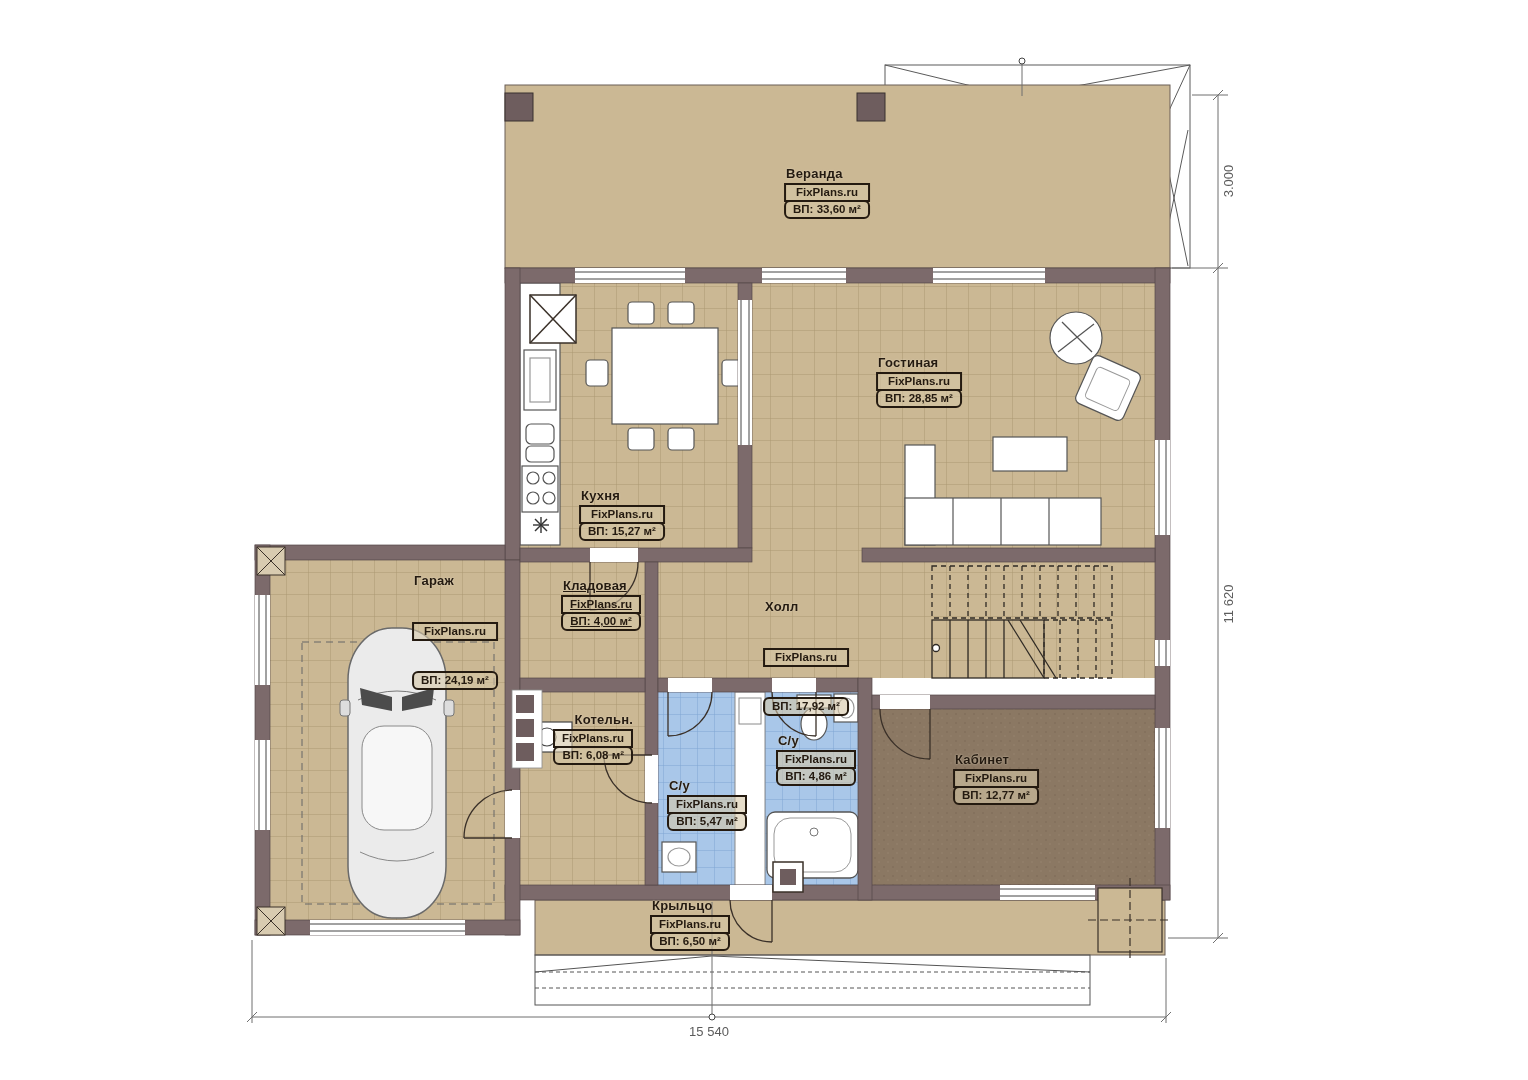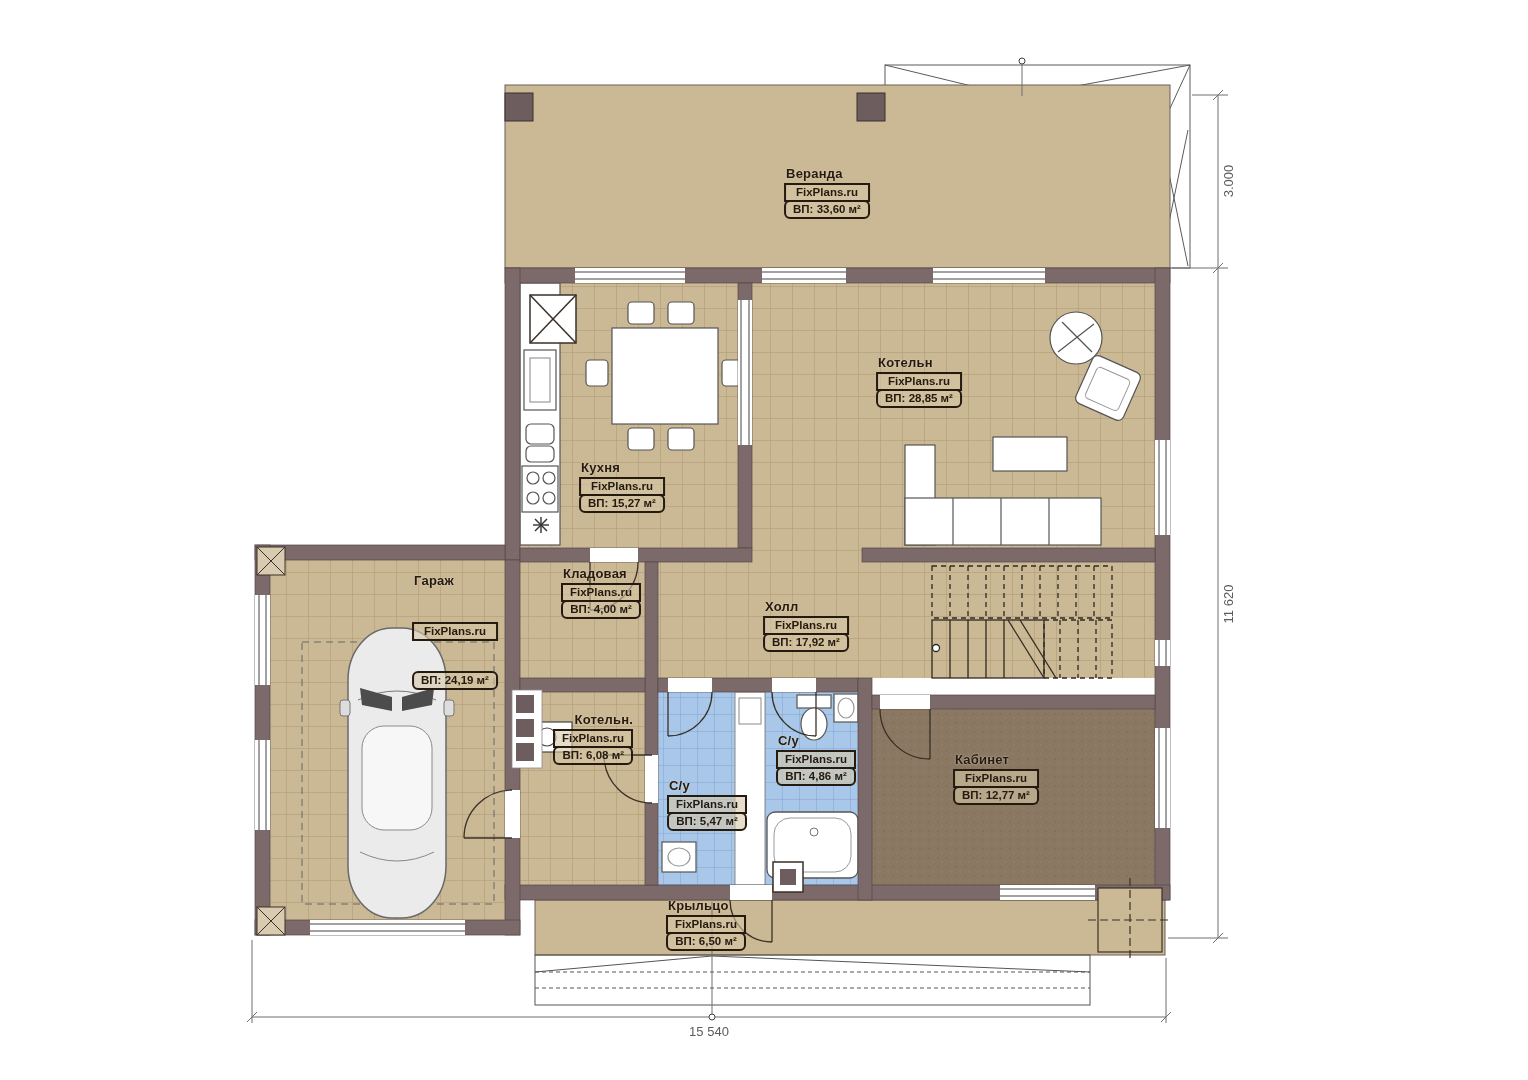--- a/index.html
+++ b/index.html
@@ -334,40 +334,40 @@
   <text class="dim-text" transform="rotate(-90 1233 604)" x="1233" y="604" text-anchor="middle">11 620</text>
   <text class="dim-text" x="709" y="1036" text-anchor="middle">15 540</text>
 </svg>
 
 <div class="room-label" style="left:827px;top:166px;">
   <div class="rname">Веранда</div>
   <div class="box">FixPlans.ru</div>
   <div class="box">ВП: 33,60 м²</div>
 </div>
 <div class="room-label" style="left:919px;top:355px;">
-  <div class="rname">Котельн</div>
+  <div class="rname">Гостиная</div>
   <div class="box">FixPlans.ru</div>
   <div class="box">ВП: 28,85 м²</div>
 </div>
-<div class="room-label" style="left:622px;top:460px;">
+<div class="room-label" style="left:622px;top:488px;">
   <div class="rname">Кухня</div>
   <div class="box">FixPlans.ru</div>
   <div class="box">ВП: 15,27 м²</div>
 </div>
 <div class="room-label" style="left:455px;top:573px;gap:32px;">
   <div class="rname">Гараж</div>
   <div class="box">FixPlans.ru</div>
   <div class="box">ВП: 24,19 м²</div>
 </div>
-<div class="room-label" style="left:601px;top:566px;">
+<div class="room-label" style="left:601px;top:578px;text-decoration:underline;">
   <div class="rname">Кладовая</div>
   <div class="box">FixPlans.ru</div>
   <div class="box">ВП: 4,00 м²</div>
 </div>
-<div class="room-label" style="left:806px;top:599px;">
+<div class="room-label" style="left:806px;top:599px;gap:32px;">
   <div class="rname">Холл</div>
   <div class="box">FixPlans.ru</div>
   <div class="box">ВП: 17,92 м²</div>
 </div>
 <div class="room-label" style="left:593px;top:712px;align-items:flex-end;">
   <div class="rname">Котельн.</div>
   <div class="box">FixPlans.ru</div>
   <div class="box">ВП: 6,08 м²</div>
 </div>
 <div class="room-label" style="left:707px;top:778px;">
@@ -378,19 +378,19 @@
 <div class="room-label" style="left:816px;top:733px;">
   <div class="rname">С/у</div>
   <div class="box">FixPlans.ru</div>
   <div class="box">ВП: 4,86 м²</div>
 </div>
 <div class="room-label" style="left:996px;top:752px;">
   <div class="rname">Кабинет</div>
   <div class="box">FixPlans.ru</div>
   <div class="box">ВП: 12,77 м²</div>
 </div>
-<div class="room-label" style="left:706px;top:898px;">
+<div class="room-label" style="left:690px;top:898px;">
   <div class="rname">Крыльцо</div>
   <div class="box">FixPlans.ru</div>
   <div class="box">ВП: 6,50 м²</div>
 </div>
 
 </div>
 
 </body></html>

